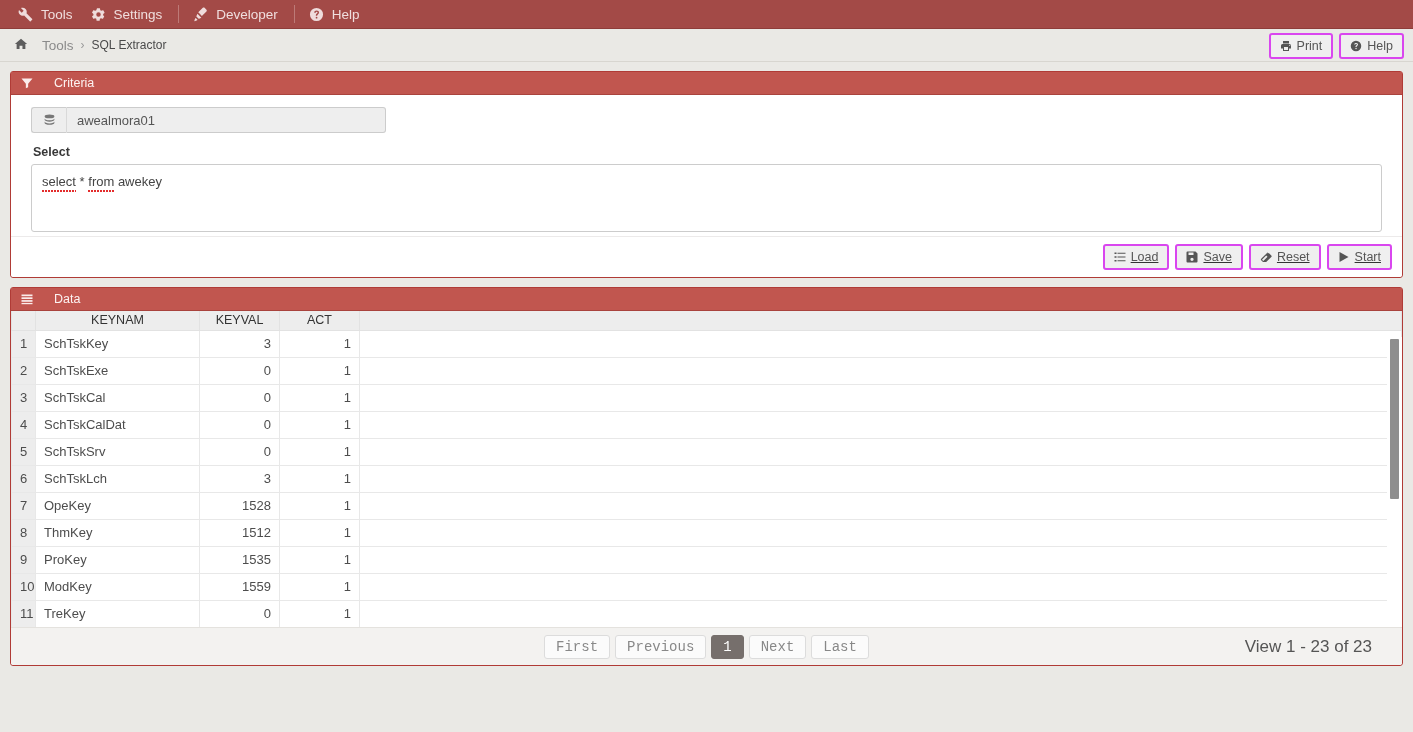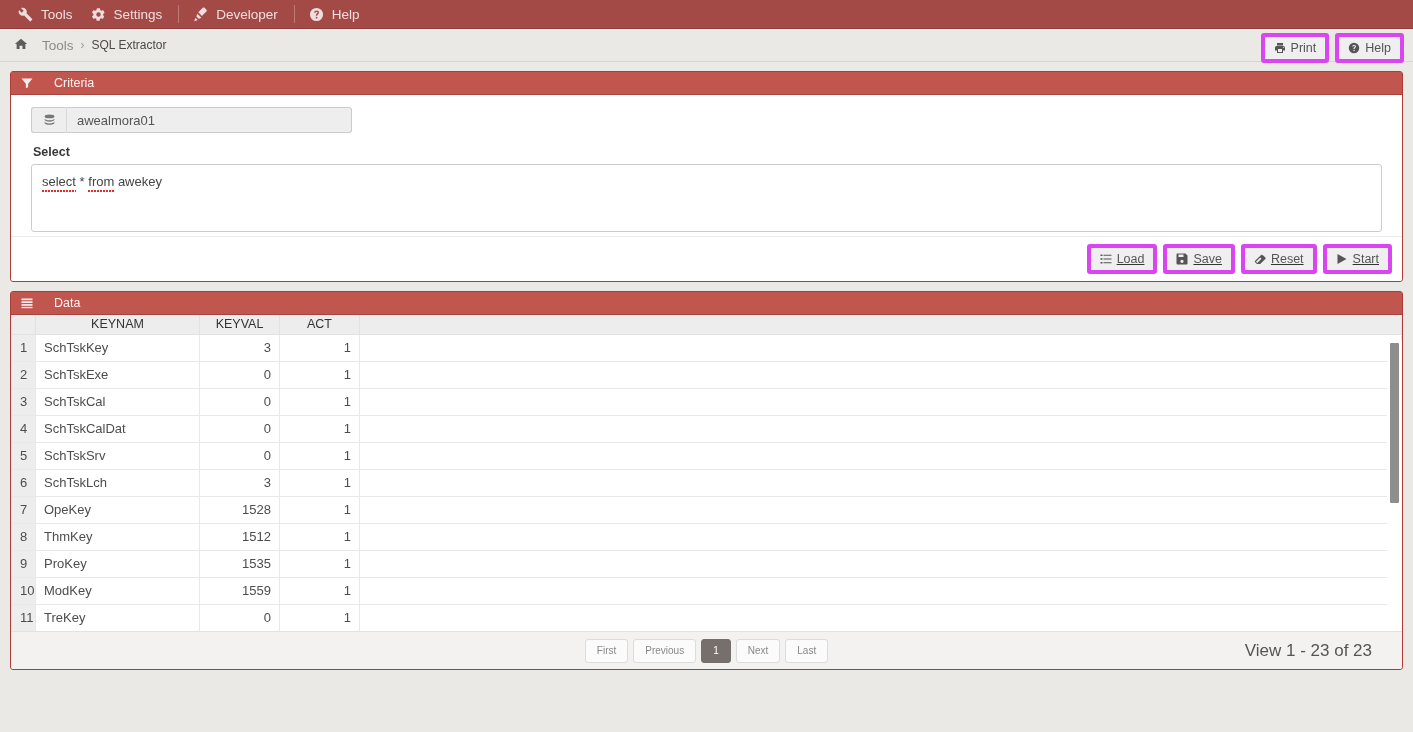--- a/index.html
+++ b/index.html
@@ -67,21 +67,21 @@
     position: absolute;
     right: 9px; top: 4px;
     display: flex; gap: 6px;
   }
 
   .btn {
     display: inline-flex;
     align-items: center;
     gap: 5px;
     background: #efefef;
-    border: 4px solid #d946ef;
+    border: 2px solid #d946ef;
     border-radius: 3px;
     padding: 4px 9px;
     font-size: 12.5px;
     color: #555;
     cursor: pointer;
     font-family: "Liberation Sans", sans-serif;
     line-height: 14px;
     white-space: nowrap;
   }
   .btn svg { width: 12px; height: 12px; fill: #555; display: block; }
@@ -109,21 +109,21 @@
   .panel-body { padding: 12px 20px 4px 20px; background: #fff; }
 
   .field-label {
     display: block;
     font-size: 12.5px;
     font-weight: bold;
     color: #383838;
     margin: 2px 0 5px 2px;
   }
 
-  .input-group { display: flex; width: 321px; height: 26px; }
+  .input-group { display: flex; width: 355px; height: 26px; }
   .input-addon {
     width: 35px;
     background: #eeeeee;
     border: 1px solid #cccccc;
     border-right: none;
     border-radius: 3px 0 0 3px;
     display: flex; align-items: center; justify-content: center;
   }
   .input-addon svg { width: 13px; height: 13px; fill: #777; display: block; }
   .form-input {
@@ -247,25 +247,25 @@
     justify-content: center;
     position: relative;
     border-radius: 0 0 3px 3px;
   }
   .pager { display: flex; gap: 5px; }
   .pg {
     background: #fbfbfb;
     border: 1px solid #dcdcdc;
     border-radius: 3px;
     color: #888;
-    font-size: 10px;
+    font-size: 14px;
     padding: 4px 11px;
     cursor: pointer;
     line-height: 14px;
-    font-family: Liberation Sans, sans-serif;
+    font-family: Liberation Mono, monospace;
   }
   .pg.active {
     background: #766f6c;
     border-color: #766f6c;
     color: #fff;
     cursor: default;
   }
   .view-count {
     position: absolute;
     right: 30px;

